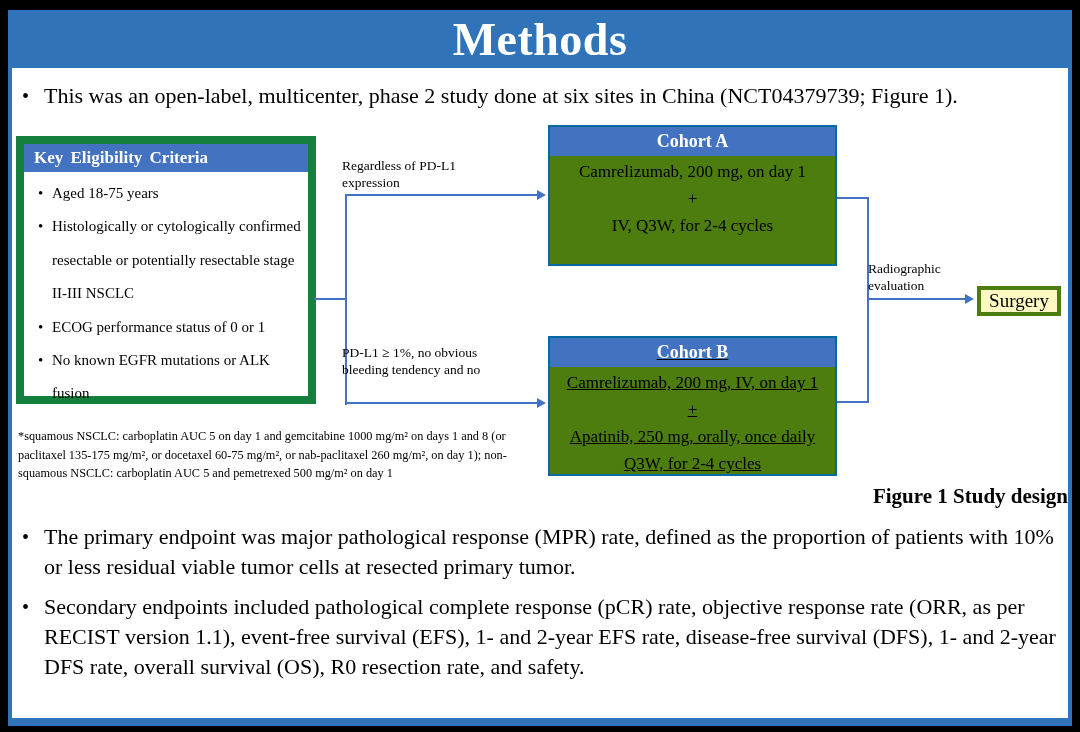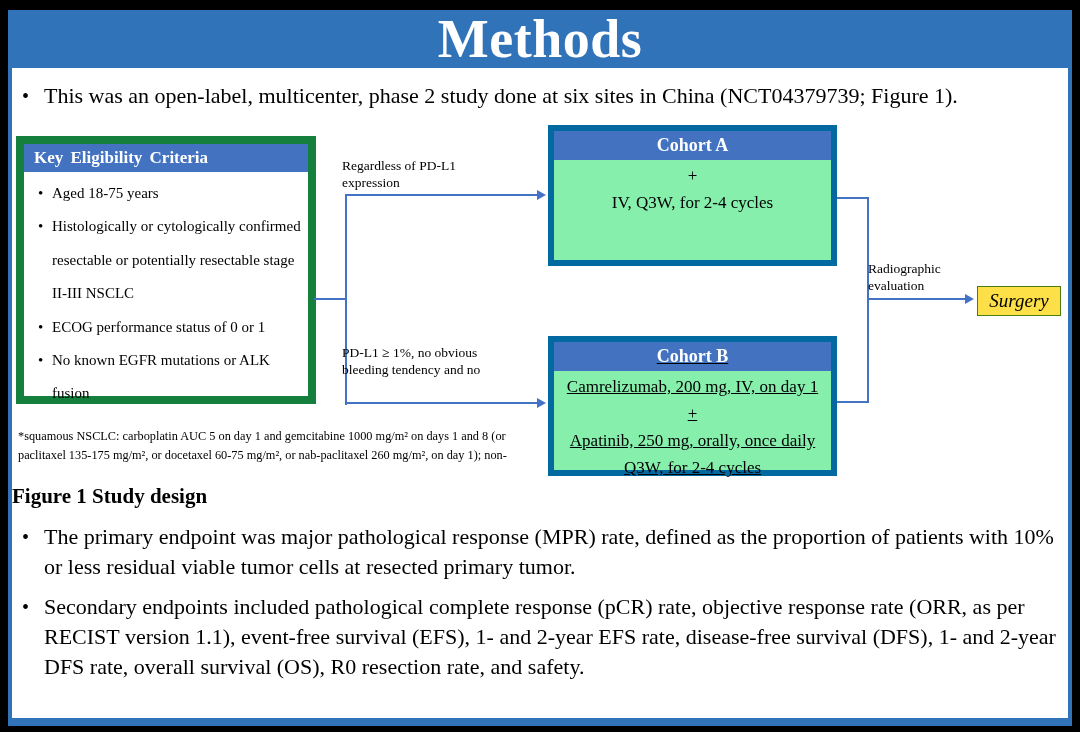--- a/index.html
+++ b/index.html
@@ -1,62 +1,62 @@
 <!DOCTYPE html>
 <html><head>
 <meta charset="utf-8">
 <style>
   html,body{margin:0;padding:0;background:#000;}
   .canvas{position:relative;width:1080px;height:732px;background:#000;overflow:hidden;
           font-family:"Liberation Serif","DejaVu Serif",serif;color:#000;}
   .slide{position:absolute;left:8px;top:10px;width:1064px;height:716px;background:#3173B8;}
   .titlebar{position:absolute;left:0;top:0;width:100%;height:58px;display:flex;align-items:center;justify-content:center;}
-  .title{color:#fff;font-size:54px;font-weight:bold;letter-spacing:.5px;}
+  .title{color:#fff;font-size:46px;font-weight:bold;letter-spacing:.5px;}
   .content{position:absolute;left:4px;right:4px;top:58px;bottom:8px;background:#fff;}
 
   
   .bullet-item{position:absolute;left:8px;width:1024px;padding-left:24px;font-size:22px;line-height:30px;}
   .bullet-item::before{content:"\2022";position:absolute;left:2px;top:0;font-size:20px;}
 
   
   .elig-box{position:absolute;left:4px;top:68px;width:300px;height:268px;box-sizing:border-box;
             border:8px solid #15803d;background:#fff;}
   .box-header{background:#4272C0;color:#fff;font-weight:bold;}
   .elig-header{height:28px;line-height:28px;font-size:17px;padding-left:10px;word-spacing:3px;}
   .elig-list{margin:0;padding:5px 0 0 0;list-style:none;}
   .elig-list li{position:relative;padding-left:28px;padding-right:2px;font-size:15px;line-height:33.4px;}
   .elig-list li::before{content:"\2022";position:absolute;left:14px;top:0;font-size:15px;}
 
   
-  .cohort{position:absolute;left:536px;width:289px;box-sizing:border-box;border:6px solid #0369a1;background:#86efac;}
+  .cohort{position:absolute;left:536px;width:289px;box-sizing:border-box;border:2px solid #0369a1;background:#4d7c0f;}
   .cohort-a{top:57px;height:141px;}
   .cohort-b{top:268px;height:140px;text-decoration:underline;}
   .cohort-header{height:29px;line-height:29px;font-size:18px;text-align:center;}
   .cohort-line{font-size:17px;line-height:27px;text-align:center;white-space:nowrap;}
   .cohort-body{padding-top:2px;}
 
   
   .surgery-box{position:absolute;left:965px;top:218px;width:84px;height:30px;box-sizing:border-box;
-               border:1px solid #4d7c0f;background:#fde047;display:flex;align-items:center;justify-content:center;
-               font-size:19px;font-style:italic;}
+               border:4px solid #4d7c0f;background:#fef9c3;display:flex;align-items:center;justify-content:center;
+               font-size:19px;}
 
   
   .hline{position:absolute;height:2px;background:#4472C4;}
   .vline{position:absolute;width:2px;background:#4472C4;}
   .arrowhead{position:absolute;width:0;height:0;border-top:5px solid transparent;
              border-bottom:5px solid transparent;border-left:9px solid #4472C4;}
 
   
   .arrow-label{position:absolute;text-align:left;font-size:13.5px;line-height:17px;}
 
   
   .footnote{position:absolute;left:6px;top:359px;font-size:12.3px;line-height:18.6px;white-space:nowrap;}
 
   
-  .caption{position:absolute;left:0;top:416px;width:100%;text-align:left;font-size:21px;font-weight:bold;}
+  .caption{position:absolute;left:0;top:416px;width:100%;text-align:right;font-size:21px;font-weight:bold;}
 </style>
 </head>
 <body>
 
 <div class="canvas">
   <div class="slide">
 
     <div class="titlebar">
       <span class="title">Methods</span>
     </div>
@@ -88,20 +88,21 @@
       <div class="hline" style="left:333px;top:334px;width:192px;"></div>
       <div class="arrowhead" style="left:525px;top:330px;"></div>
       <div class="arrow-label" style="left:330px;top:276px;width:206px;">
         <div>PD-L1 ≥ 1%, no obvious</div>
         <div>bleeding tendency and no</div>
       </div>
 
       <div class="cohort cohort-a">
         <div class="box-header cohort-header">Cohort A</div>
         <div class="cohort-body">
+          <div class="cohort-line">Camrelizumab, 200 mg, on day 1</div>
           <div class="cohort-line">+</div>
           <div class="cohort-line">IV, Q3W, for 2-4 cycles</div>
         </div>
       </div>
 
       <div class="cohort cohort-b">
         <div class="box-header cohort-header">Cohort B</div>
         <div class="cohort-body">
           <div class="cohort-line">Camrelizumab, 200 mg, IV, on day 1</div>
           <div class="cohort-line">+</div>
@@ -118,20 +119,21 @@
       <div class="arrow-label" style="left:856px;top:192px;width:104px;">
         <div>Radiographic</div>
         <div>evaluation</div>
       </div>
 
       <div class="surgery-box">Surgery</div>
 
       <div class="footnote">
         <div>*squamous NSCLC: carboplatin AUC 5 on day 1 and gemcitabine 1000 mg/m² on days 1 and 8 (or</div>
         <div>paclitaxel 135-175 mg/m², or docetaxel 60-75 mg/m², or nab-paclitaxel 260 mg/m², on day 1); non-</div>
+        <div>squamous NSCLC: carboplatin AUC 5 and pemetrexed 500 mg/m² on day 1</div>
       </div>
 
       <div class="caption">Figure 1 Study design</div>
 
       <div class="bullet-item" style="top:454px;">The primary endpoint was major pathological response (MPR) rate, defined as the proportion of patients with 10% or less residual viable tumor cells at resected primary tumor.</div>
       <div class="bullet-item" style="top:524px;">Secondary endpoints included pathological complete response (pCR) rate, objective response rate (ORR, as per RECIST version 1.1), event-free survival (EFS), 1- and 2-year EFS rate, disease-free survival (DFS), 1- and 2-year DFS rate, overall survival (OS), R0 resection rate, and safety.</div>
       <div class="bullet-item" style="top:656px;margin-top:20px;">Potential response biomarkers were also explored.</div>
 
     </div>
   </div>

